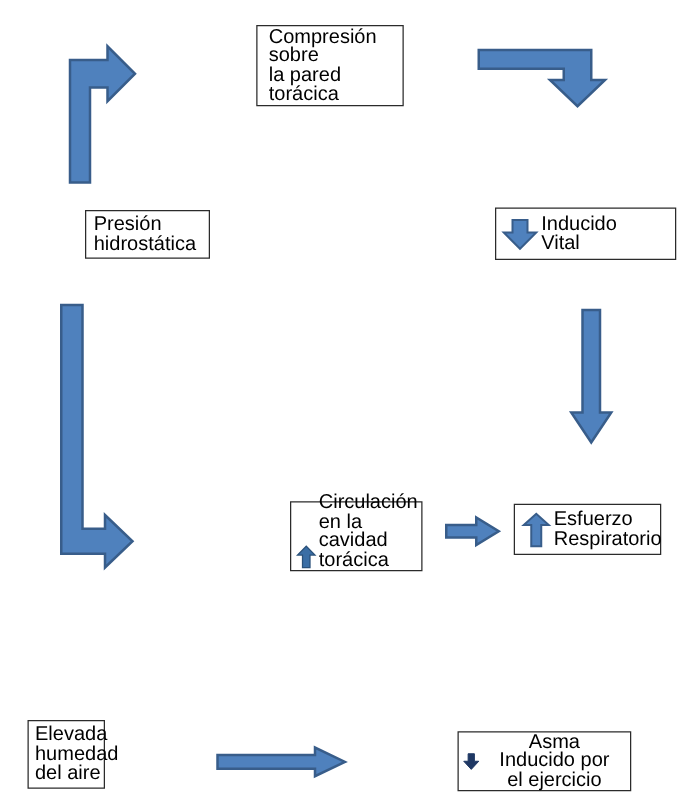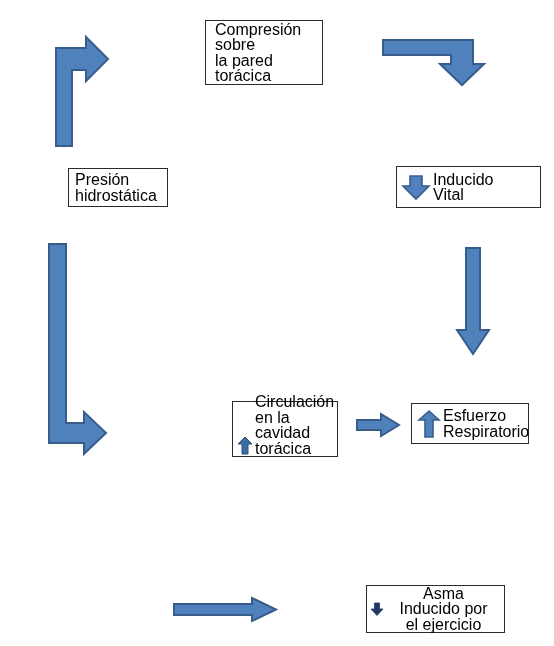--- a/index.html
+++ b/index.html
@@ -144,20 +144,25 @@
   <div class="node with-icon" id="node-esfuerzo">
     <span class="node-icon">
       <svg viewBox="0 0 24 30" width="24" height="30" aria-hidden="true">
         <path d="M 8 28 L 8 11 L 2 11 L 12 2 L 22 11 L 16 11 L 16 28 Z" fill="#4f81bd" stroke="#385d8a" stroke-width="1.6" stroke-linejoin="miter"></path>
       </svg>
     </span>
     <span class="node-text">Esfuerzo
 Respiratorio</span>
   </div>
 
+  <div class="node" id="node-elevada">
+    <span class="node-text">Elevada
+humedad
+del aire</span>
+  </div>
 
   <div class="node with-icon" id="node-asma">
     <span class="node-icon">
       <svg viewBox="0 0 14 16" width="14" height="16" aria-hidden="true">
         <path d="M 4.5 2 L 9.5 2 L 9.5 8 L 13 8 L 7 14.5 L 1 8 L 4.5 8 Z" fill="#1f3864" stroke="#1f3864" stroke-width="0.8" stroke-linejoin="miter"></path>
       </svg>
     </span>
     <span class="node-text">Asma
 Inducido por
 el ejercicio</span>

